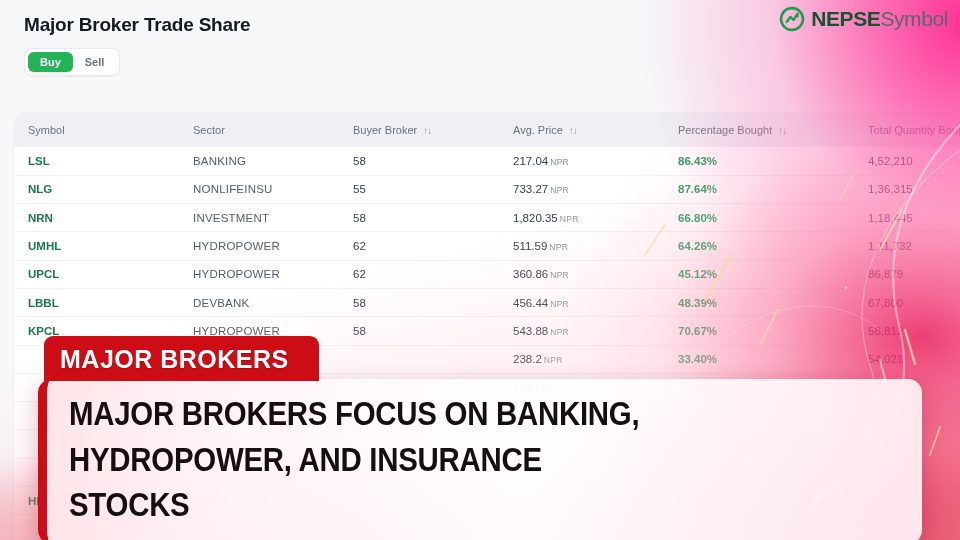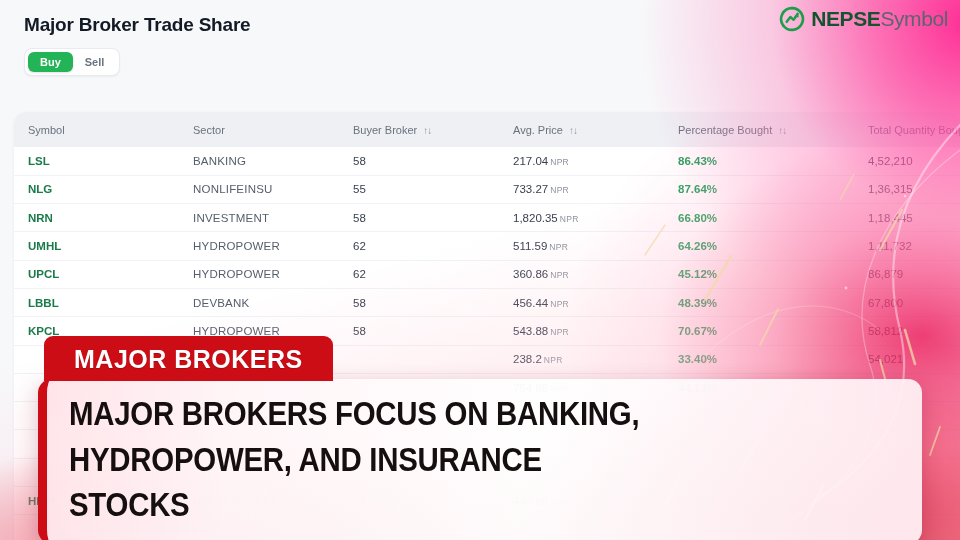--- a/index.html
+++ b/index.html
@@ -150,21 +150,21 @@
     top: 336px;
     z-index: 8;
   }
   .kicker {
     display: inline-block;
     background: #cc0d16;
     color: #ffffff;
     font-size: 25px;
     font-weight: bold;
     letter-spacing: .5px;
-    padding: 9px 30px 7px 30px;
+    padding: 9px 30px 7px 16px;
     border-radius: 9px 9px 0 0;
     margin-left: 6px;
     text-shadow: 0 1px 1px rgba(0,0,0,.18);
   }
   .headline-card {
     width: 884px;
     margin-top: -2px;
     background:
       linear-gradient(100deg, rgba(255,228,233,.97) 0%, rgba(255,246,248,.97) 22%, rgba(255,255,255,.96) 55%, rgba(255,238,243,.95) 100%);
     border-left: 9px solid #cc0d16;

